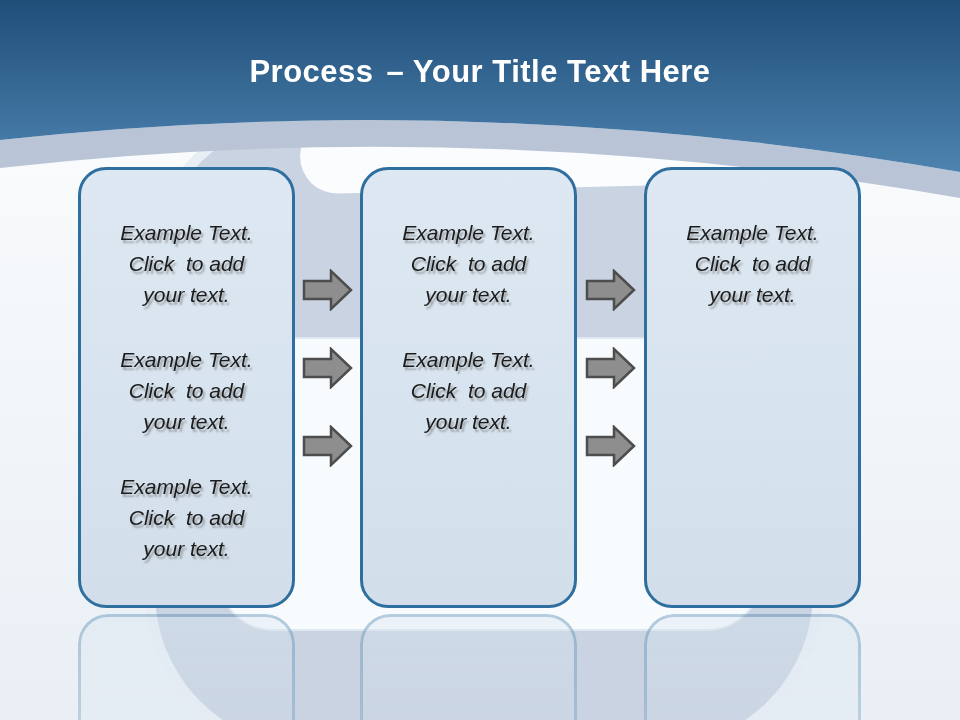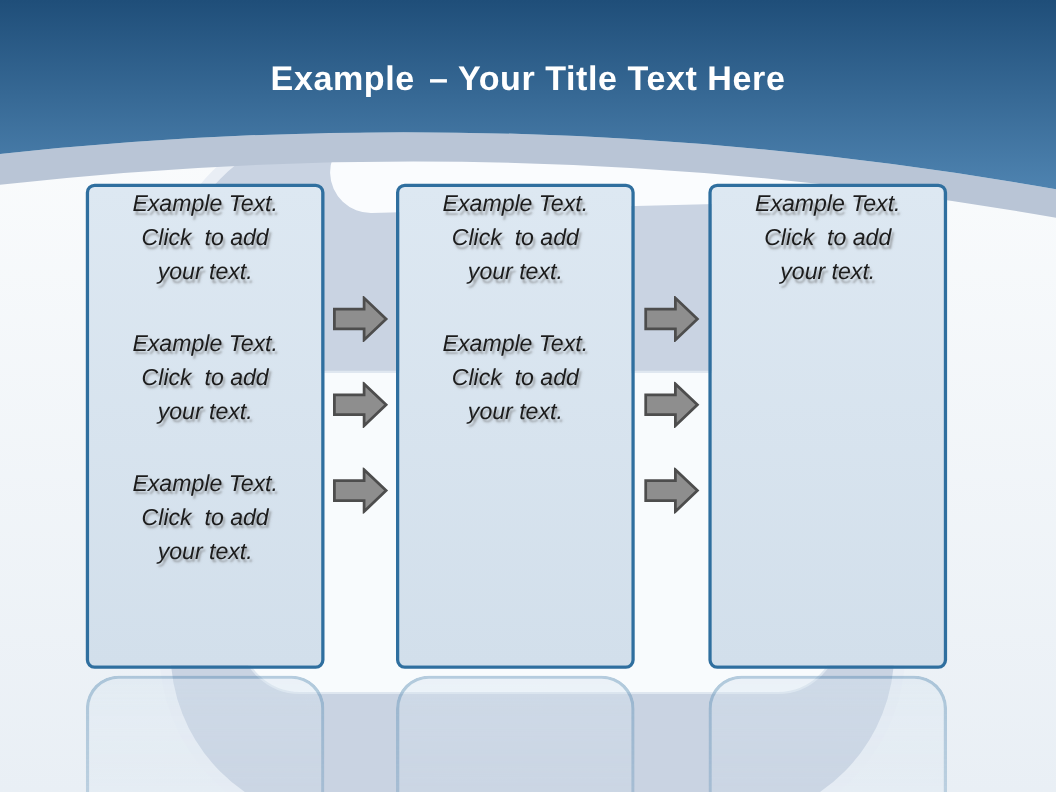--- a/index.html
+++ b/index.html
@@ -22,23 +22,23 @@
   
   .title{
     position:absolute;top:52px;left:0;width:100%;text-align:center;
     color:var(--title);font-size:31px;line-height:40px;letter-spacing:.5px;
   }
   .t-bold{font-weight:700;}
   .t-rest{font-weight:700;margin-left:13px;}
   
   .box{
     position:absolute;top:167px;width:217px;height:441px;box-sizing:border-box;
-    border:3px solid var(--box-border);border-radius:8px;
+    border:3px solid var(--box-border);border-radius:28px;
     background:linear-gradient(180deg,var(--box-fill-top),var(--box-fill-bottom));
-    text-align:center;
+    padding-top:47px;text-align:center;
   }
   .box1{left:78px;}
   .box2{left:360px;}
   .box3{left:644px;}
   .box p{
     margin:0 0 34px;white-space:pre-wrap;
     font-style:italic;font-size:21px;line-height:31px;color:var(--text);
     text-shadow:2px 3px 2px rgba(105,105,105,0.55);
   }
   
@@ -82,21 +82,21 @@
     </defs>
     <rect class="bg-base" x="0" y="0" width="960" height="720"></rect>
     <rect class="wm-ring" x="150" y="112" width="668" height="640" rx="160"></rect>
     <rect class="wm-inner" x="218" y="338" width="544" height="292" rx="55"></rect>
     <rect class="wm-hl" x="300" y="114" width="500" height="74" rx="37" transform="rotate(-1.5 550 150)"></rect>
     <path class="band" d="M0,140 Q480,88 960,172 L960,198 Q480,114 0,168 Z"></path>
     <path class="header-shape" d="M0,0 H960 V172 Q480,88 0,140 Z"></path>
   </svg>
 
   <div class="title">
-    <span class="t-bold">Example</span><span class="t-rest">– Your Title Text Here</span>
+    <span class="t-bold">Process</span><span class="t-rest">– Your Title Text Here</span>
   </div>
 
   <div class="box box1">
     <p>Example Text.
 Click  to add
 your text.</p>
     <p>Example Text.
 Click  to add
 your text.</p>
     <p>Example Text.

